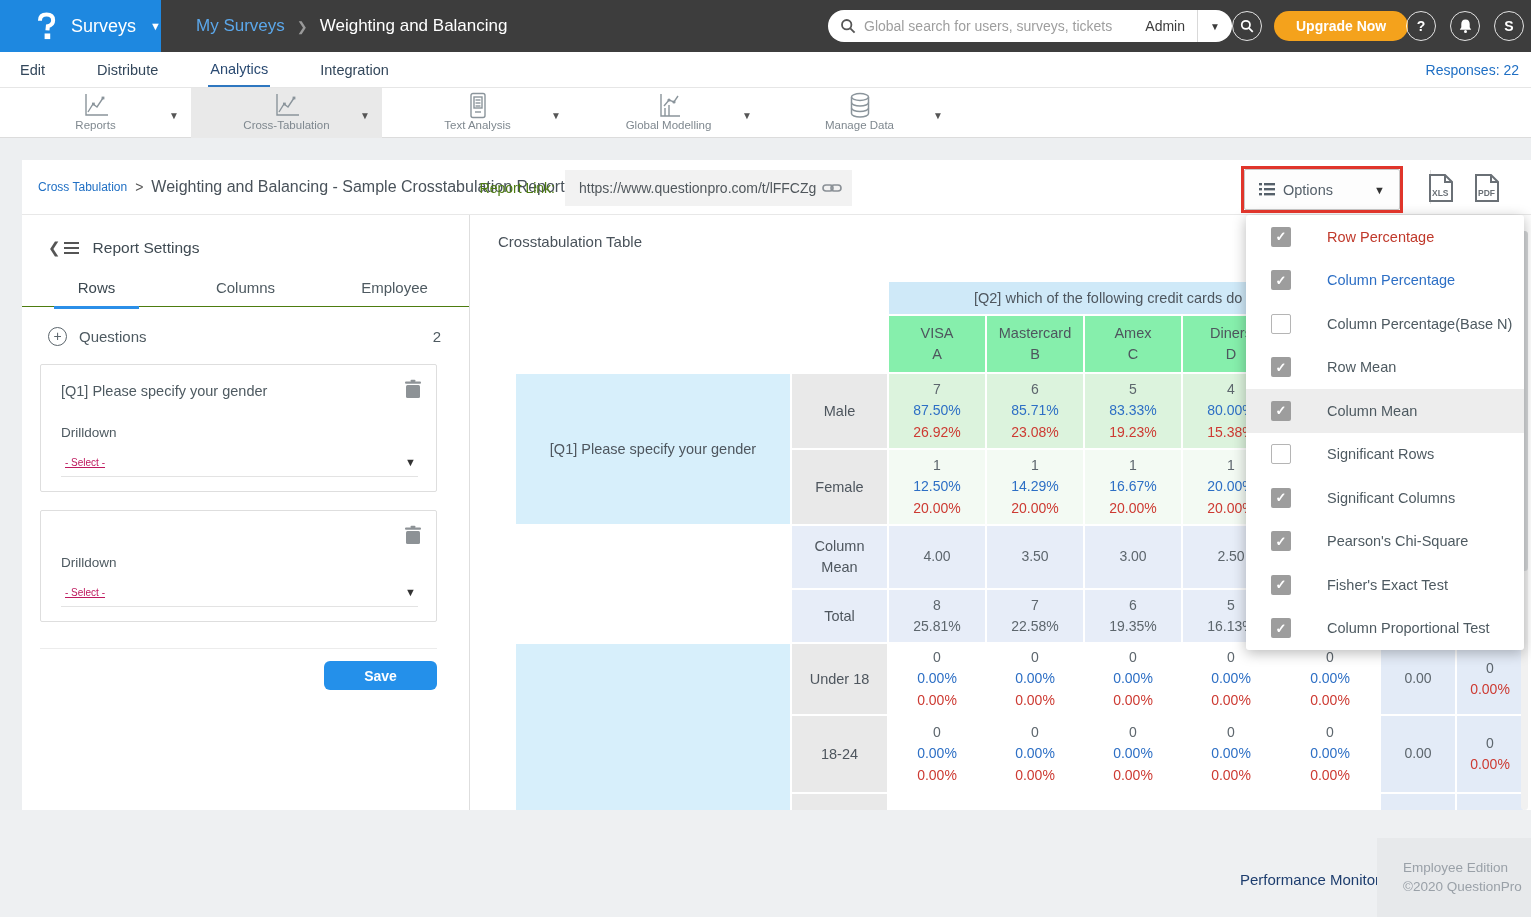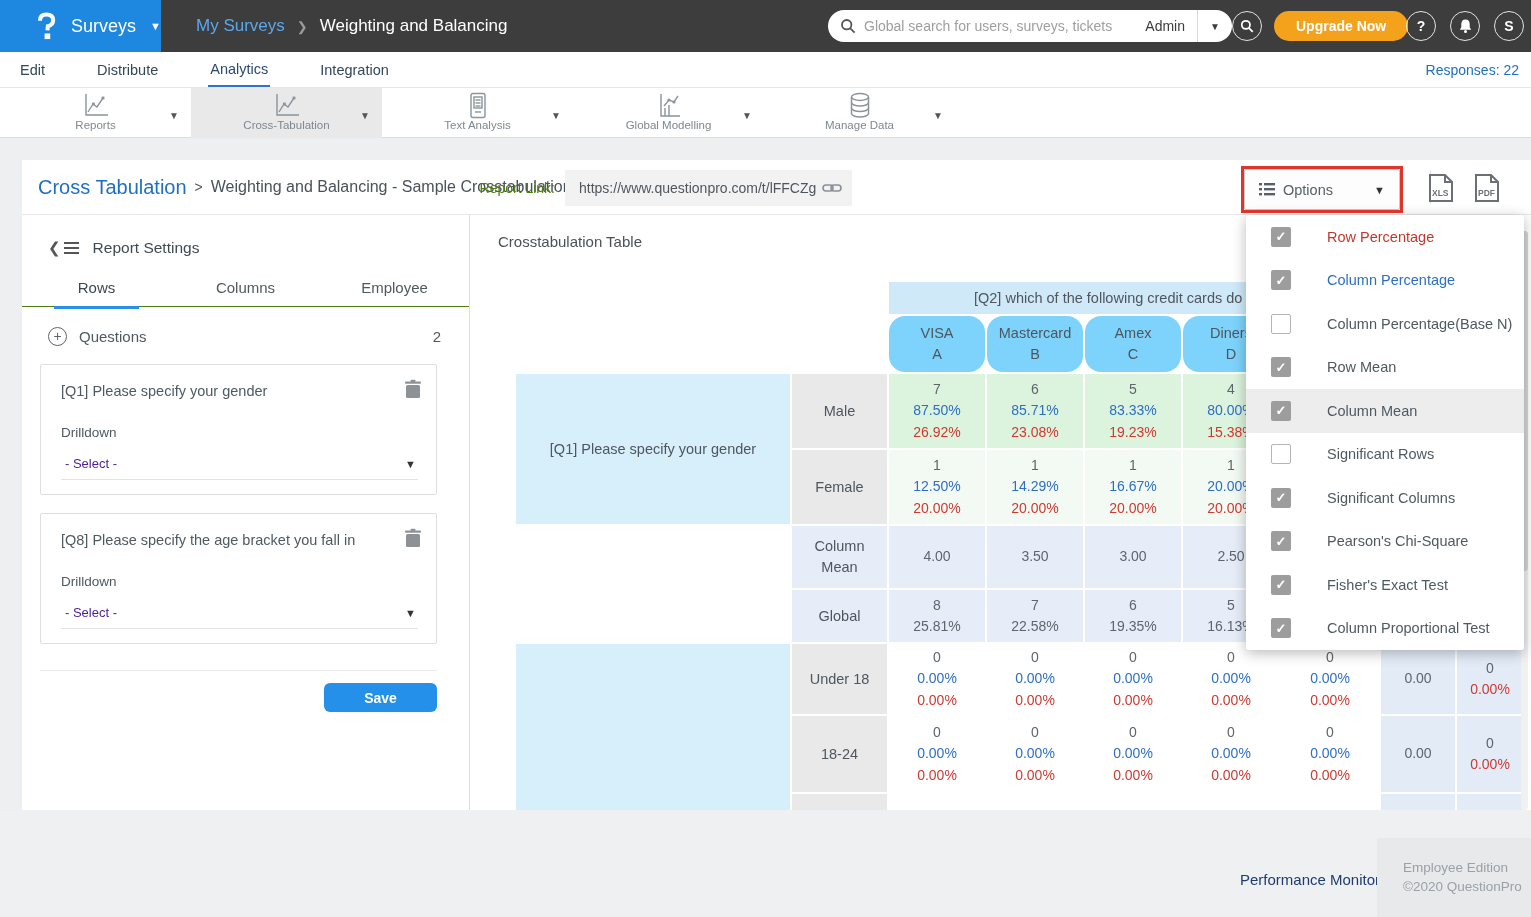--- a/index.html
+++ b/index.html
@@ -38,21 +38,21 @@
   #toolbar { left:0; top:88px; width:1531px; height:50px; background:#fff; border-bottom:1px solid #dcdcdc; display:flex; }
   .module { width:191px; height:50px; position:relative; display:flex; flex-direction:column; align-items:center; justify-content:flex-start; padding-top:4px; cursor:pointer; }
   .module.active { background:#e9e9e9; }
   .module .micon { height:26px; }
   .module .mlabel { font-size:11.5px; color:#7f888f; margin-top:1px; }
   .module .mcaret { position:absolute; right:12px; top:22px; font-size:10px; color:#555; }
 
   
   #card { left:22px; top:160px; width:1509px; height:650px; background:#fff; overflow:hidden; }
   #reporthead { position:absolute; left:0; top:0; width:100%; height:55px; border-bottom:1px solid #e8e8e8; display:flex; align-items:center; }
-  #reporthead .crumb { color:#1f6fc4; font-size:20px; margin-left:16px; cursor:pointer; }
+  #reporthead .crumb { color:#1f6fc4; font-size:12px; margin-left:16px; cursor:pointer; }
   #reporthead .gt { color:#555; margin:0 8px; font-size:14px; }
   #reporthead .rtitle { color:#49525a; font-size:16px; }
   .helpdot { width:17px; height:17px; border-radius:50%; background:#3f5266; color:#fff; font-size:11px; font-weight:bold; display:inline-flex; align-items:center; justify-content:center; margin-left:8px; cursor:pointer; }
   #linkzone { position:absolute; right:679px; top:10px; height:36px; display:flex; align-items:center; }
   #linkzone .lbl { font-size:14px; color:#4d7c0f; margin-right:10px; }
   #urlbox { width:287px; height:36px; background:#f2f2f2; display:flex; align-items:center; padding:0 10px 0 14px; }
   #urlbox .url { font-size:14px; color:#50575c; flex:1; white-space:nowrap; overflow:hidden; }
   .vdivider { position:absolute; width:1px; height:34px; background:#e2e2e2; }
   .fileicon { position:absolute; top:13px; width:26px; height:30px; cursor:pointer; }
 
@@ -75,35 +75,35 @@
   #tabs .tab span { padding:0 24px 10px; }
   #tabs .tab.active span { border-bottom:3px solid #2b8fe8; color:#3c4850; }
   #qrow { display:flex; align-items:center; margin:20px 28px 0 26px; }
   #qrow .plus { width:19px; height:19px; border:1.5px solid #5b656c; border-radius:50%; color:#5b656c; font-size:14px; line-height:16px; text-align:center; cursor:pointer; }
   #qrow .qlabel { font-size:15px; margin-left:12px; }
   #qrow .qcount { margin-left:auto; font-size:15px; }
   .qcard { margin:18px 32px 0 18px; border:1px solid #dedede; border-radius:2px; background:#fff; padding:18px 18px 14px 20px; position:relative; }
   .qcard .qtitle { font-size:14.5px; color:#4e5a61; padding-right:30px; }
   .qcard .drill { font-size:13.5px; color:#4e5a61; margin-top:26px; }
   .qcard .selrow { margin-top:16px; border-bottom:1px solid #e3e3e3; display:flex; align-items:center; padding-bottom:8px; cursor:pointer; }
-  .qcard .selval { font-size:13px; color:#4c1d95; padding-left:4px; }
+  .qcard .selval { font-size:10px; color:#be185d; padding-left:4px;text-decoration:underline; }
   .qcard .selcaret { margin-left:auto; font-size:11px; color:#333; padding-right:2px; }
   .trash { position:absolute; right:14px; top:14px; cursor:pointer; }
   #savewrap { margin:26px 32px 0 18px; border-top:1px solid #ececec; padding-top:12px; text-align:right; }
   #savebtn { width:113px; height:29px; background:#2490ea; border:none; border-radius:6px; color:#fff; font-weight:bold; font-size:14px; cursor:pointer; }
 
   
   #tablearea { position:absolute; left:449px; top:55px; right:0; bottom:0; overflow:hidden; }
   #ctitle { position:absolute; left:27px; top:18px; font-size:15px; color:#49525a; }
   #ctabwrap { position:absolute; left:43px; top:65px; }
   table.ctab { border-collapse:separate; border-spacing:2px; table-layout:fixed; }
   .ctab td { text-align:center; vertical-align:middle; font-size:14.5px; color:#4e565e; padding:0; }
   .ctab td.empty { background:transparent; }
   .band { background:#cfe9f8; }
-  .colhdr { background:#7dd3fc; line-height:21px; color:#555d63;border-radius:16px; }
+  .colhdr { background:#86efac; line-height:21px; color:#555d63; }
   .c-q { background:#d7effb; }
   .c-hdr { background:#e9e9e9; color:#555d63; line-height:20px; }
   .c-sum { background:#e7edf8; line-height:21px; }
   .c-green { background:#dcf3dd; }
   .c-pale { background:#f3faf3; }
   .c-white { background:#fff; }
   .c-rcol { background:#e3ebf7; }
   .ln { line-height:21.5px; font-size:14px; }
   .ln.c { color:#5d666d; }
   .ln.b { color:#2d6fc5; }
@@ -340,21 +340,20 @@
               </g>
             </svg>
           </span>
     <div class="drill">Drilldown</div>
     <div class="selrow">
       <span class="selval">- Select -</span>
       <span class="selcaret">▼</span>
     </div>
   </div>
   <div class="qcard">
-    <div class="qtitle">[Q8] Please specify the age bracket you fall in</div>
     <span class="trash">
             <svg width="18" height="20" viewBox="0 0 18 20">
               <g fill="#8d9296">
                 <rect x="2" y="6" width="14" height="13" rx="1.5"></rect>
                 <rect x="1" y="2.6" width="16" height="2.2" rx="1"></rect>
                 <rect x="6.5" y="0.8" width="5" height="2.2" rx="1"></rect>
               </g>
             </svg>
           </span>
     <div class="drill">Drilldown</div>
@@ -482,21 +481,21 @@
               </td>
               <td class="c-sum">
                 <div class="ln c">2.50</div>
               </td>
               <td class="c-sum"></td>
               <td class="empty"></td>
               <td class="empty"></td>
             </tr>
             <tr style="height:52px">
               <td class="empty"></td>
-              <td class="c-sum">Global</td>
+              <td class="c-sum">Total</td>
               <td class="c-sum">
                 <div class="ln c">8</div>
                 <div class="ln c">25.81%</div>
               </td>
               <td class="c-sum">
                 <div class="ln c">7</div>
                 <div class="ln c">22.58%</div>
               </td>
               <td class="c-sum">
                 <div class="ln c">6</div>

